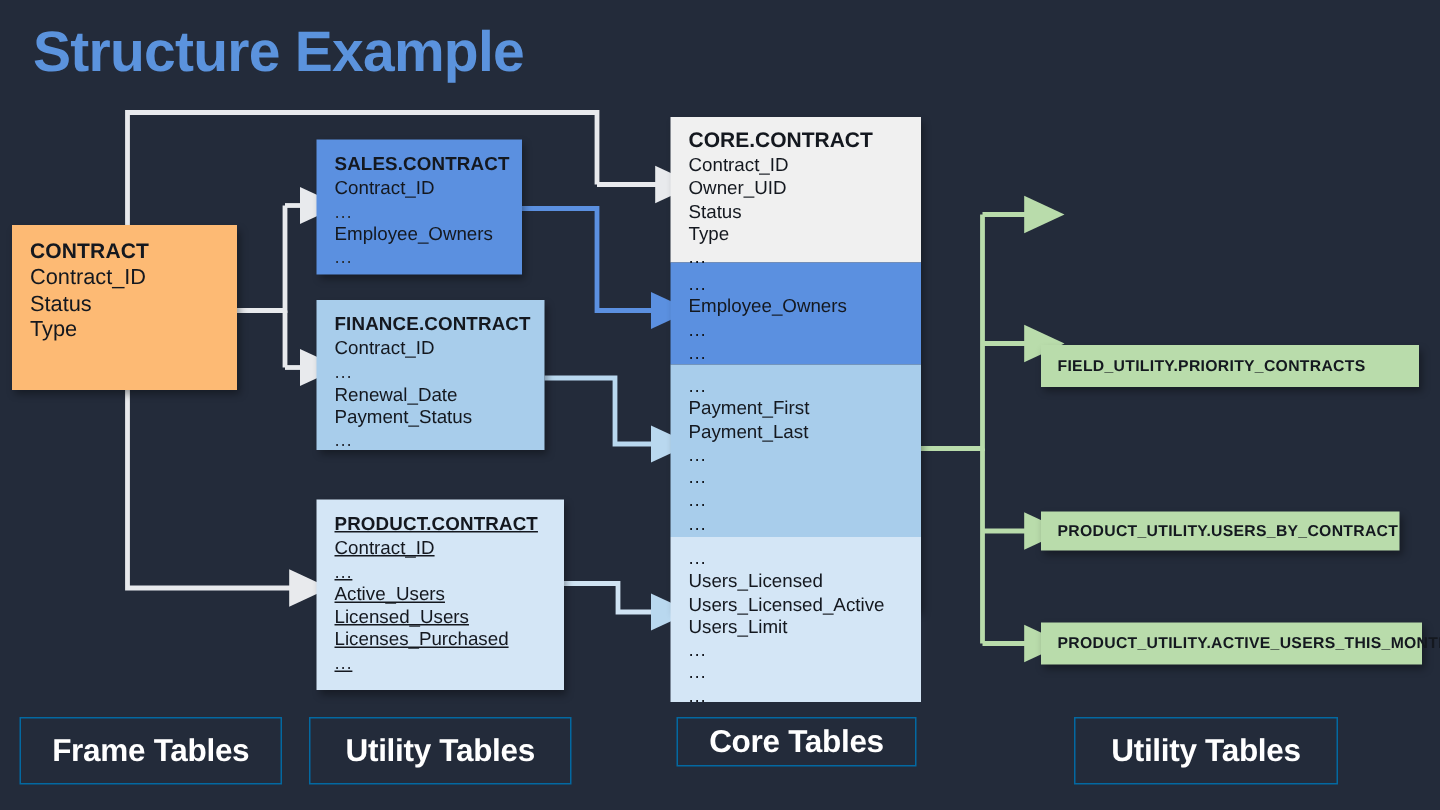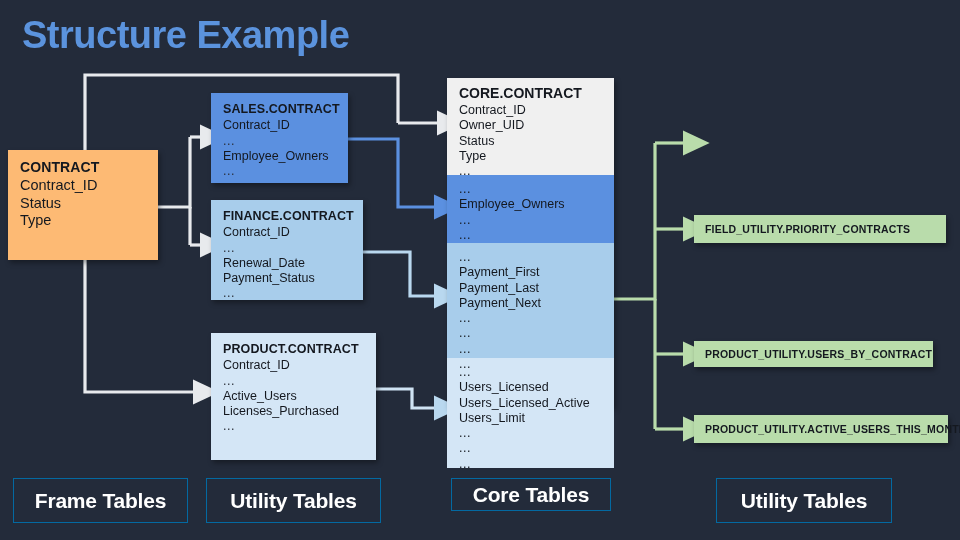--- a/index.html
+++ b/index.html
@@ -78,20 +78,21 @@
   }
   #detail-finance {
     left: 211px; top: 200px;
     width: 152px; height: 100px;
     background: #a8cdeb;
   }
   #detail-product {
     left: 211px; top: 333px;
     width: 165px; height: 127px;
     background: #d4e6f6;
+    text-decoration: underline;
   }
 
   
   #core-contract {
     position: absolute;
     left: 447px; top: 78px;
     width: 167px; height: 329px;
     box-shadow: 2px 3px 5px rgba(0,0,0,0.35);
     color: #14181f;
   }
@@ -125,21 +126,21 @@
     display: flex;
     align-items: center;
     color: #14181f;
     font-size: 10.5px;
     font-weight: bold;
     letter-spacing: 0.2px;
     padding-left: 11px;
     white-space: nowrap;
   }
   #util-0 { left: 694px; top: 129px; width: 242px; height: 28px; }
-  #util-1 { left: 694px; top: 215px; width: 252px; height: 28px; }
+  #util-1 { left: 694px; top: 230px; width: 252px; height: 28px; }
   #util-2 { left: 694px; top: 341px; width: 239px; height: 26px; }
   #util-3 { left: 694px; top: 415px; width: 254px; height: 28px; }
 
   
   .legend {
     position: absolute;
     box-sizing: border-box;
     border: 1px solid #0369a1;
     display: flex;
     align-items: center;
@@ -224,20 +225,21 @@
     <div class="fld">Renewal_Date</div>
     <div class="fld">Payment_Status</div>
     <div class="fld dots">...</div>
   </div>
 
   <div class="card" id="detail-product">
     <div class="tname">PRODUCT.CONTRACT</div>
     <div class="fld">Contract_ID</div>
     <div class="fld dots">...</div>
     <div class="fld">Active_Users</div>
+    <div class="fld">Licensed_Users</div>
     <div class="fld">Licenses_Purchased</div>
     <div class="fld dots">...</div>
   </div>
 
   <div id="core-contract">
     <div class="band" id="core-band-0">
       <div class="tname">CORE.CONTRACT</div>
       <div class="fld">Contract_ID</div>
       <div class="fld">Owner_UID</div>
       <div class="fld">Status</div>
@@ -247,21 +249,20 @@
     <div class="band" id="core-band-1">
       <div class="fld dots">...</div>
       <div class="fld">Employee_Owners</div>
       <div class="fld dots">...</div>
       <div class="fld dots">...</div>
     </div>
     <div class="band" id="core-band-2">
       <div class="fld dots">...</div>
       <div class="fld">Payment_First</div>
       <div class="fld">Payment_Last</div>
-      <div class="fld">Payment_Next</div>
       <div class="fld dots">...</div>
       <div class="fld dots">...</div>
       <div class="fld dots">...</div>
       <div class="fld dots">...</div>
     </div>
     <div class="band" id="core-band-3">
       <div class="fld dots">...</div>
       <div class="fld">Users_Licensed</div>
       <div class="fld">Users_Licensed_Active</div>
       <div class="fld">Users_Limit</div>

